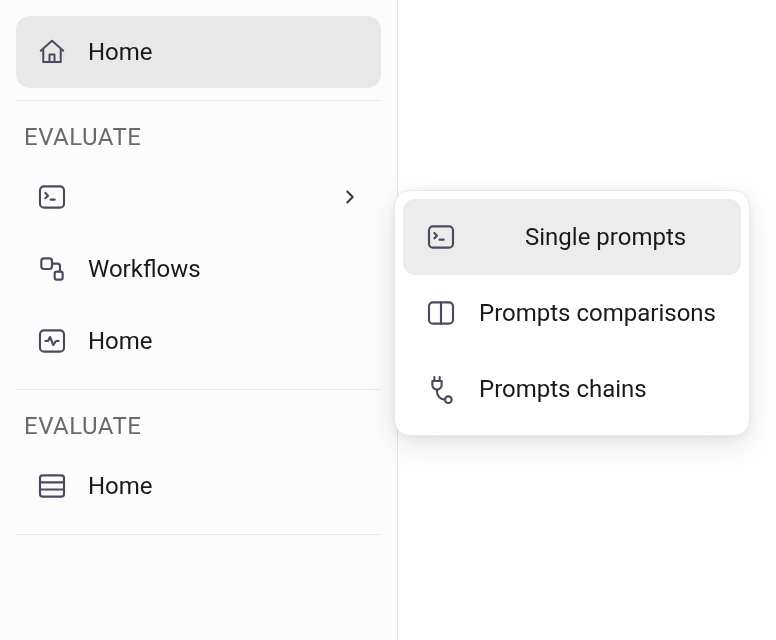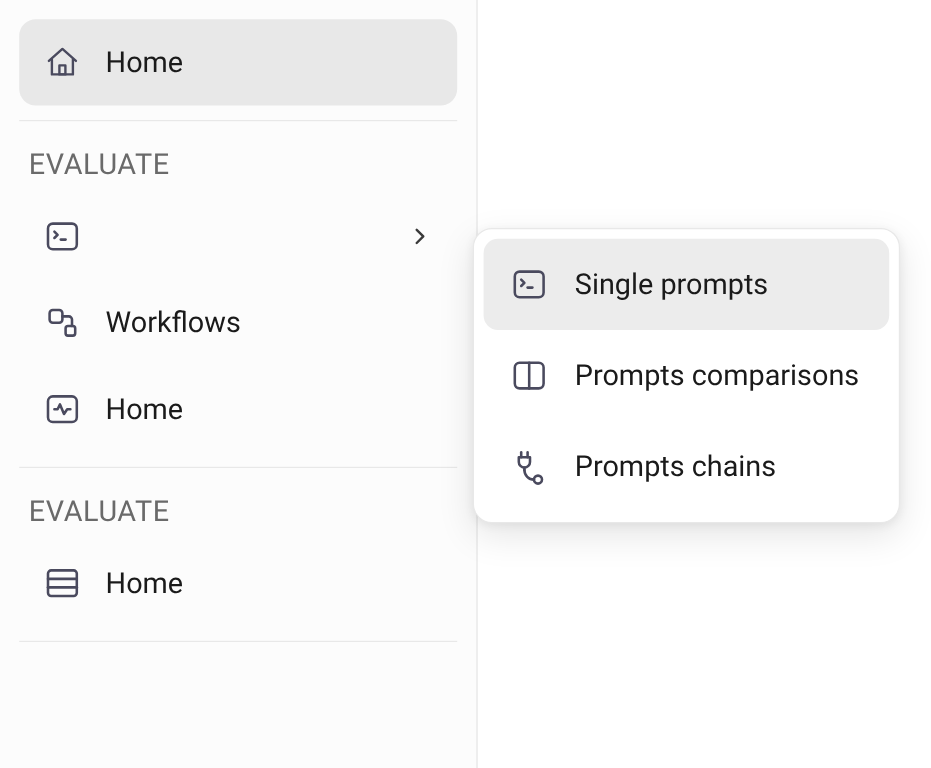--- a/index.html
+++ b/index.html
@@ -79,20 +79,21 @@
     }
     .flyout-item {
       display: flex;
       align-items: center;
       padding: 22px 22px;
       border-radius: 12px;
       cursor: pointer;
     }
     .flyout-item.hover {
       background: #ececec;
+      gap: 46px;
     }
     .flyout-item .icon {
       width: 32px;
       height: 32px;
       display: flex;
       align-items: center;
       justify-content: center;
       flex-shrink: 0;
     }
     .flyout-item .label {

